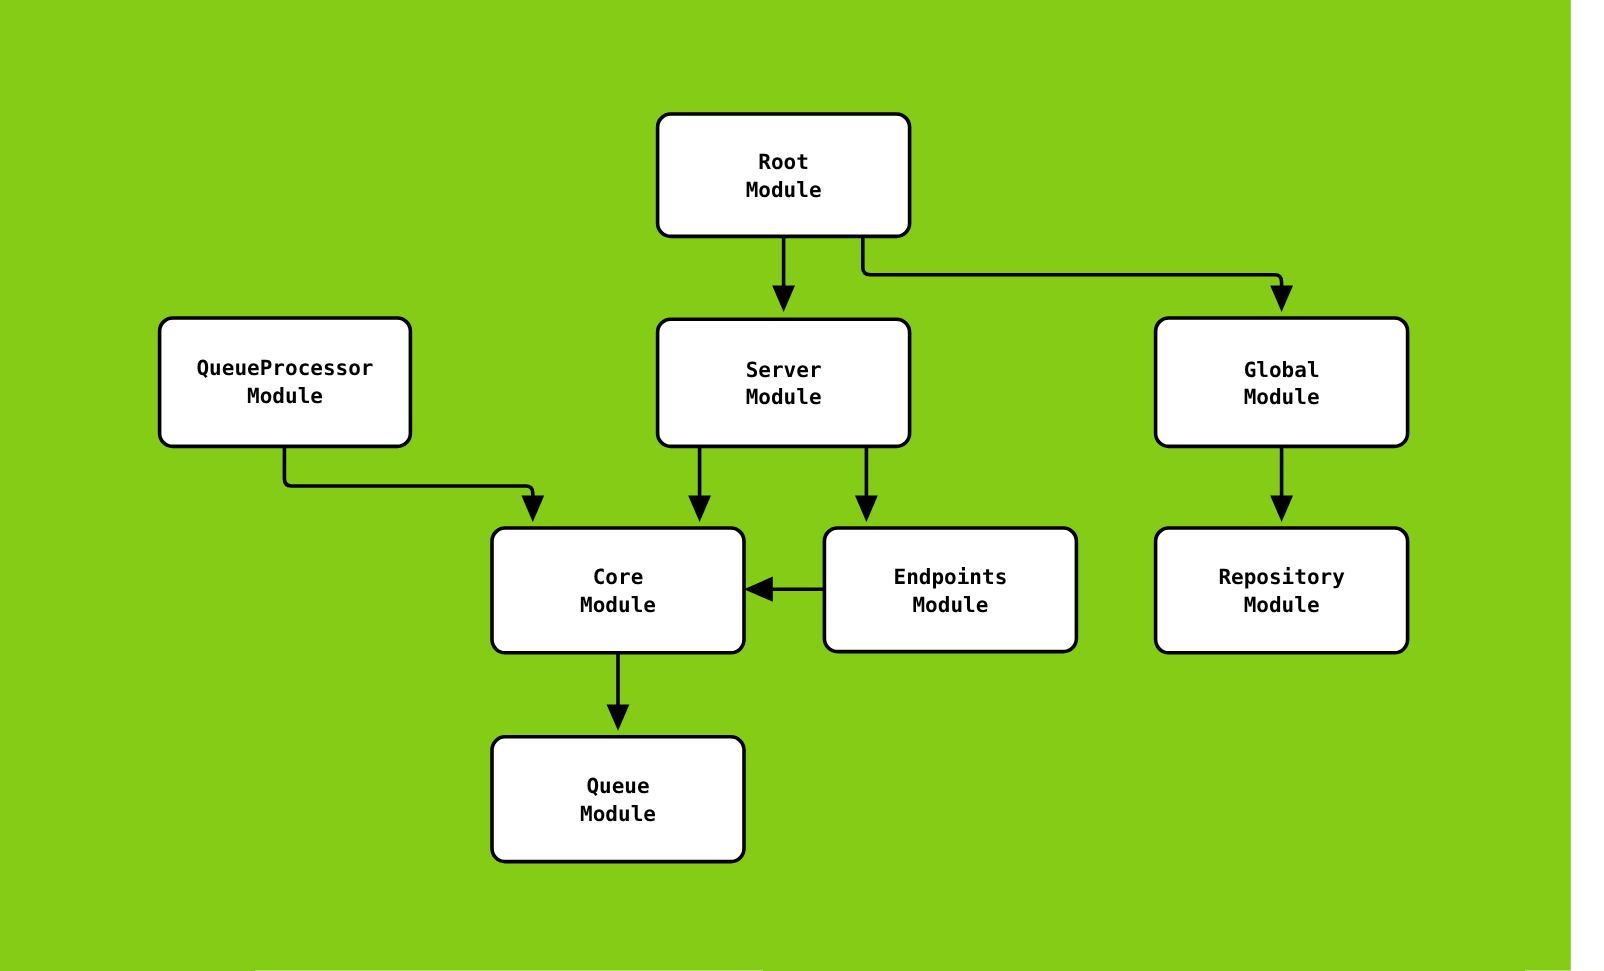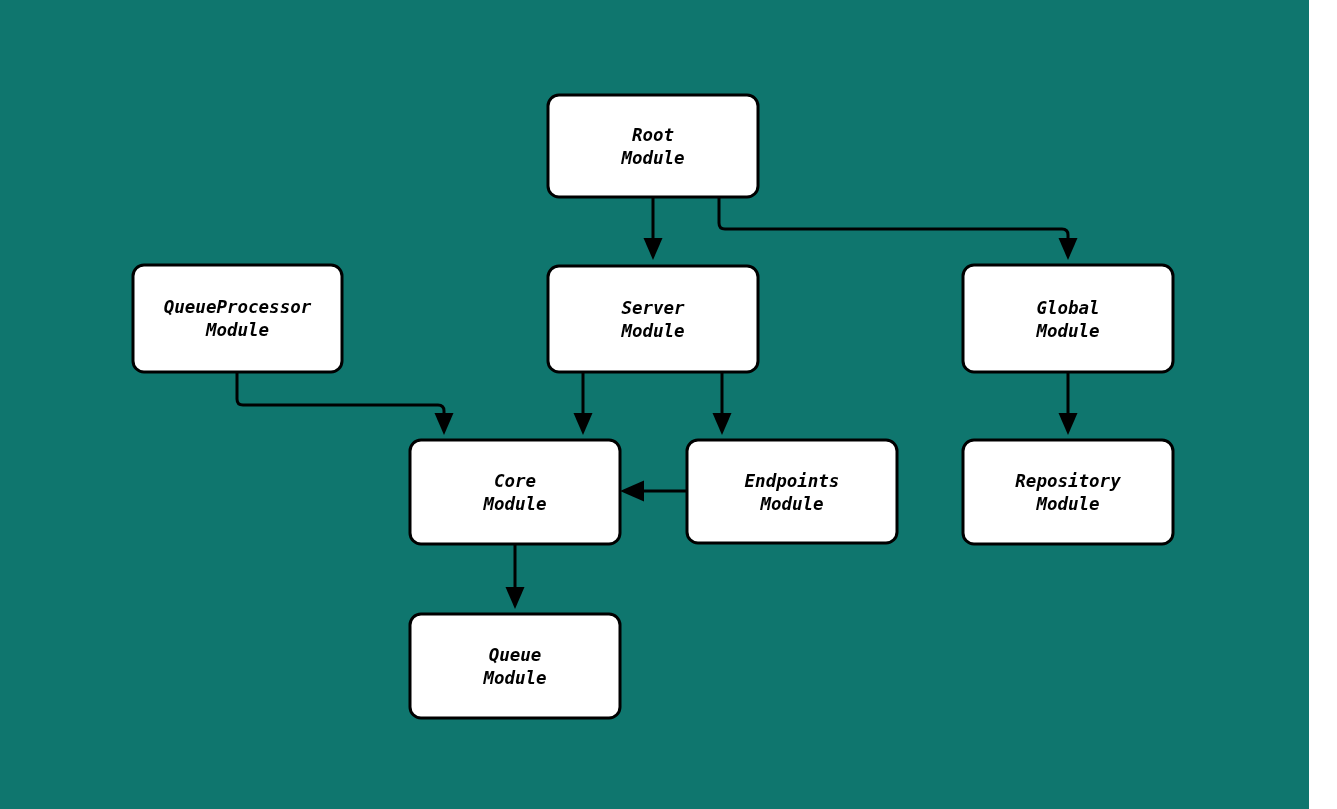--- a/index.html
+++ b/index.html
@@ -10,22 +10,21 @@
   body {
     width: 1337px;
     height: 809px;
     overflow: hidden;
     font-family: "DejaVu Sans Mono", "Liberation Mono", monospace;
   }
   #diagram-root {
     position: relative;
     width: 1309px;
     height: 809px;
-    background: #0f766e;
-    font-style: italic;
+    background: #84cc16;
   }
   svg#graph {
     position: absolute;
     left: 0;
     top: 0;
     width: 1337px;
     height: 809px;
     display: block;
   }
   .node-rect {

